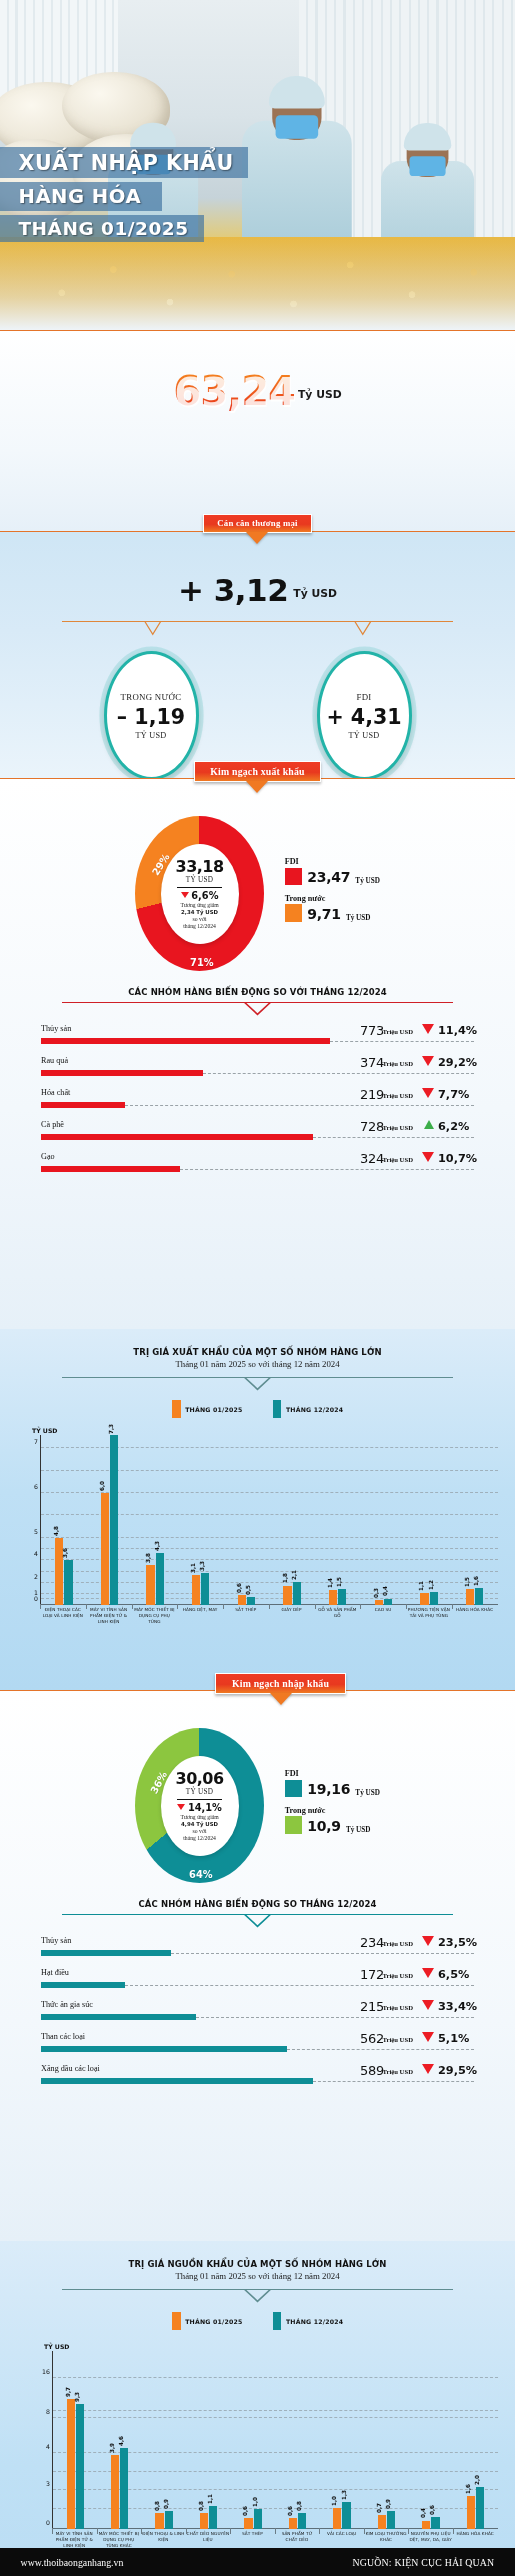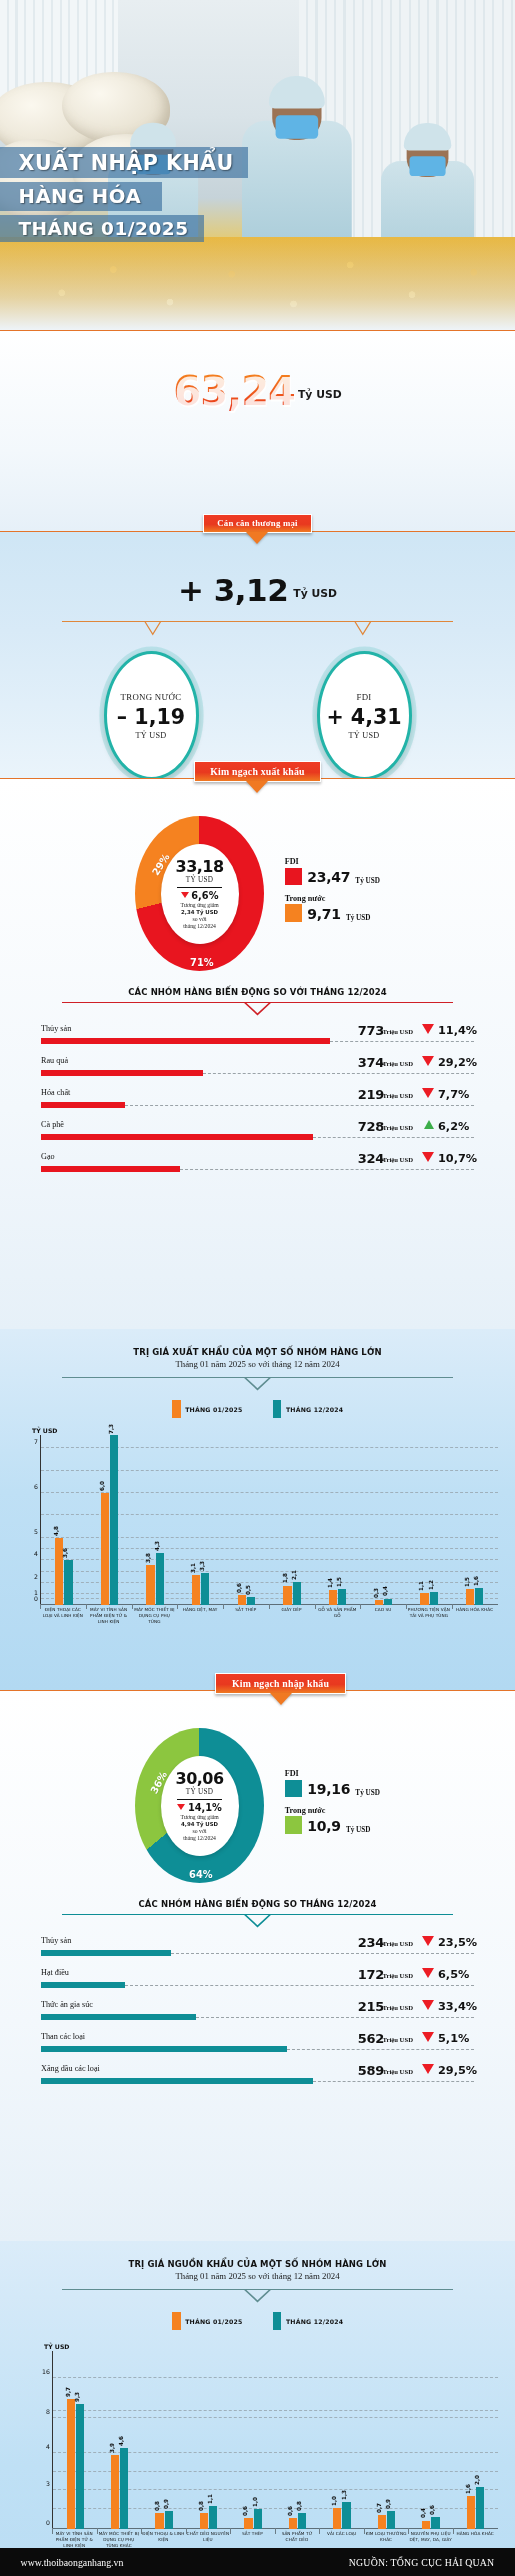--- a/index.html
+++ b/index.html
@@ -134,21 +134,21 @@
   .sec-sub { text-align:center; font-size:8.8px; color:#1b1b1b; margin-top:2.1px; }
   .chev { position:relative; height:15.5px; margin:5.2px 62px 0; }
   .chev .hl { position:absolute; left:0; right:0; top:0; border-top:1.5px solid #cf2027; }
 
   
   .crow { position:relative; height:32px; margin:0 41px; }
   .cname { font-size:8.2px; color:#111; position:absolute; left:0; top:0; }
   .cbar { position:absolute; left:0; top:13.4px; height:6.7px; }
   .cdash { position:absolute; top:16.5px; right:0; border-top:1px dashed #9aa3a8; }
   .cval { position:absolute; right:90px; top:-1px; font-family:"DejaVu Sans", sans-serif;
-     font-weight:bold; font-size:13px; color:#111; letter-spacing:-0.3px;}
+     font-weight:normal; font-size:13px; color:#111; letter-spacing:-0.3px;}
   .cunit { position:absolute; right:61px; top:4.1px; font-size:6.7px; font-weight:bold; color:#111; }
   .ctri { position:absolute; right:40px; top:0px; }
   .cpct { position:absolute; right:0px; top:0px; width:36px; text-align:left;
      font-family:"DejaVu Sans", sans-serif; font-weight:bold; font-size:11.3px; color:#111; }
 
   
   .legend2 { display:flex; justify-content:center; gap:30px; align-items:center; }
   .lg2 { display:flex; align-items:center; gap:4.6px; font-family:"DejaVu Sans", sans-serif;
      font-weight:bold; font-size:6.2px; color:#111; letter-spacing:0.2px;}
   .lg2 i { width:8.8px; height:17.5px; display:block; }
@@ -770,17 +770,17 @@
         <div class="xlab">VẢI CÁC LOẠI</div>
         <div class="xlab">KIM LOẠI THƯỜNG KHÁC</div>
         <div class="xlab">NGUYÊN PHỤ LIỆU DỆT, MAY, DA, GIÀY</div>
         <div class="xlab">HÀNG HÓA KHÁC</div>
       </div>
     </div>
   </div>
 
   <div class="footer">
     <span>www.thoibaonganhang.vn</span>
-    <span class="src">NGUỒN: TỔNG CỤC HẢI QUAN</span>
+    <span class="src">NGUỒN: KIỆN CỤC HẢI QUAN</span>
   </div>
 
 </div>
 
 
 </body></html>

